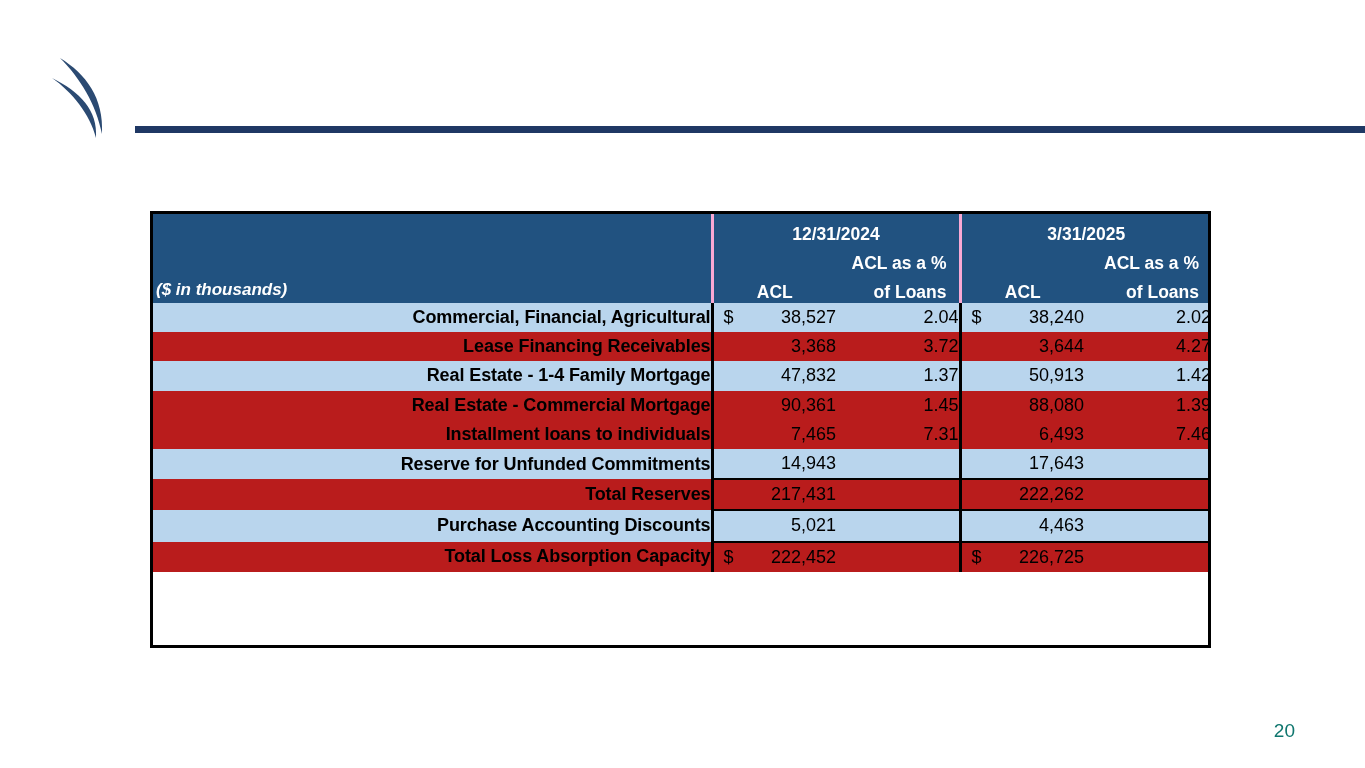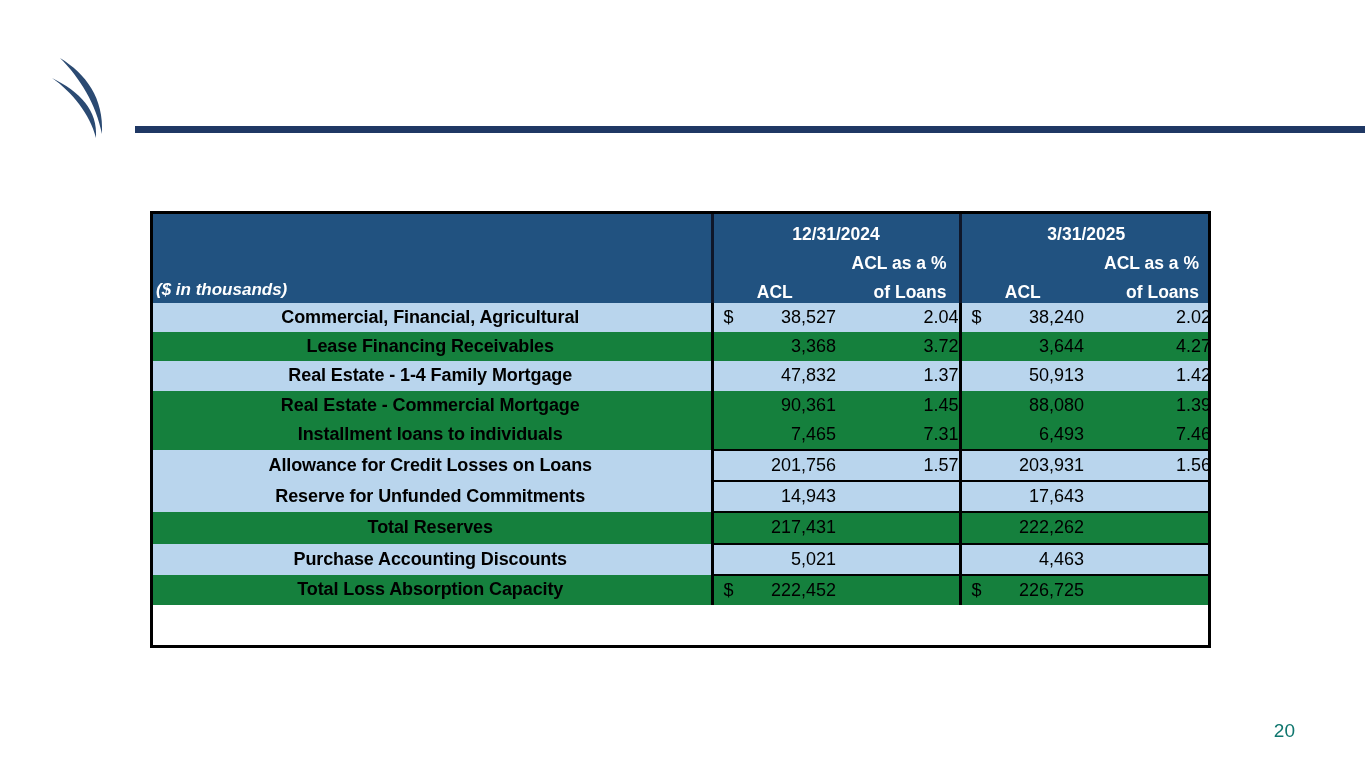--- a/index.html
+++ b/index.html
@@ -109,33 +109,33 @@
   }
   .hdr-units {
     text-align: left;
     padding-left: 6px;
     font-style: italic;
     font-weight: bold;
     font-size: 17px;
     padding-bottom: 3px;
   }
   
-  .grp-left  { border-left: 3px solid #0f172a; }
+  .grp-left  { border-left: 3px solid #f9a8d4; }
 
   
   table.acl tbody td {
     height: 29.2px;
     padding: 0;
     font-size: 18px;
     color: #000000;
     border: none;
   }
   td.lbl {
     font-weight: bold;
-    text-align: center;
+    text-align: right;
     padding-left: 6px;
     white-space: nowrap;
     letter-spacing: -0.1px;
   }
   td.num {
     text-align: right;
     padding-right: 12px;
     white-space: nowrap;
   }
   td.num.has-dollar {
@@ -149,21 +149,21 @@
     bottom: 0;
     display: flex;
     align-items: center;
   }
   td.num .val {
     display: block;
   }
 
   
   tr.shade td { background: #b9d5ed; }
-  tr.plain td { background: #15803d; }
+  tr.plain td { background: #b91c1c; }
 
   
   .sep-left { border-left: 3px solid #000000 !important; }
 
   
   .rule-top    { border-top: 2.5px solid #000000 !important; }
   .rule-bottom { border-bottom: 2.5px solid #000000 !important; }
 
   
   #table-frame {
@@ -306,35 +306,20 @@
             <span class="val">7.31</span>
           </td>
           <td class="num sep-left">
             <span class="val">6,493</span>
           </td>
           <td class="num">
             <span class="val">7.46</span>
           </td>
         </tr>
         <tr class="shade">
-          <td class="lbl">Allowance for Credit Losses on Loans</td>
-          <td class="num sep-left rule-top rule-bottom">
-            <span class="val">201,756</span>
-          </td>
-          <td class="num rule-top rule-bottom">
-            <span class="val">1.57</span>
-          </td>
-          <td class="num sep-left rule-top rule-bottom">
-            <span class="val">203,931</span>
-          </td>
-          <td class="num rule-top rule-bottom">
-            <span class="val">1.56</span>
-          </td>
-        </tr>
-        <tr class="shade">
           <td class="lbl">Reserve for Unfunded Commitments</td>
           <td class="num sep-left rule-bottom">
             <span class="val">14,943</span>
           </td>
           <td class="num rule-bottom">
             <span class="val"></span>
           </td>
           <td class="num sep-left rule-bottom">
             <span class="val">17,643</span>
           </td>

